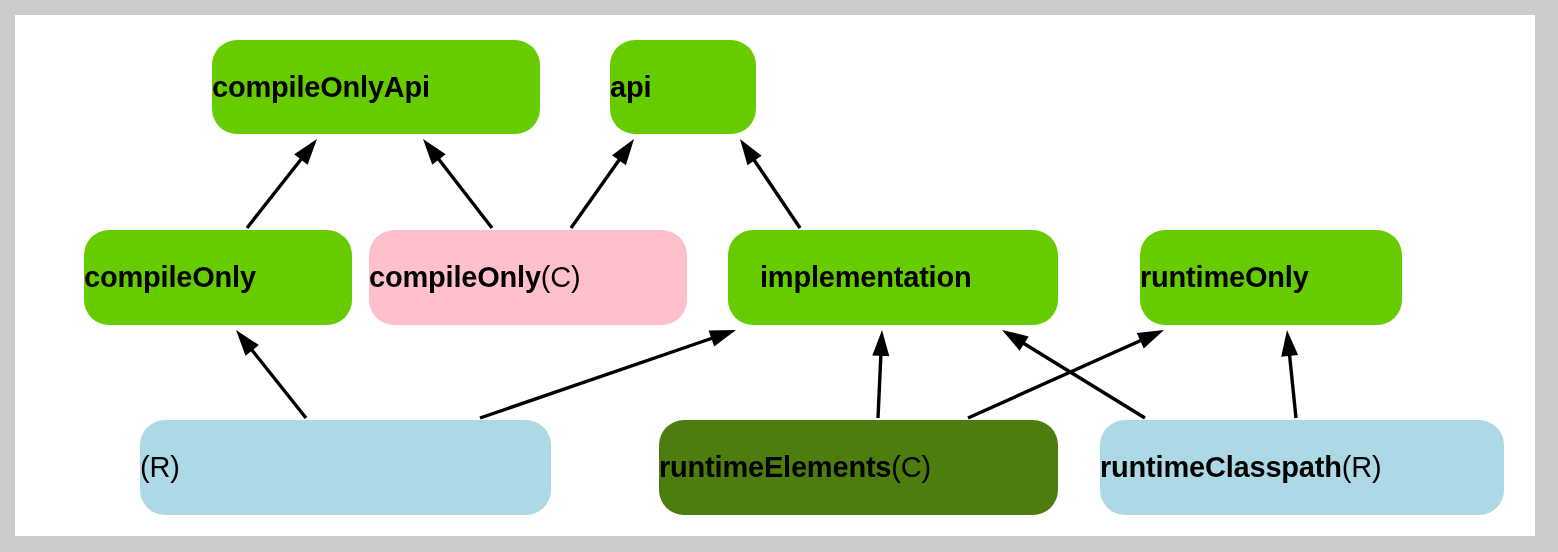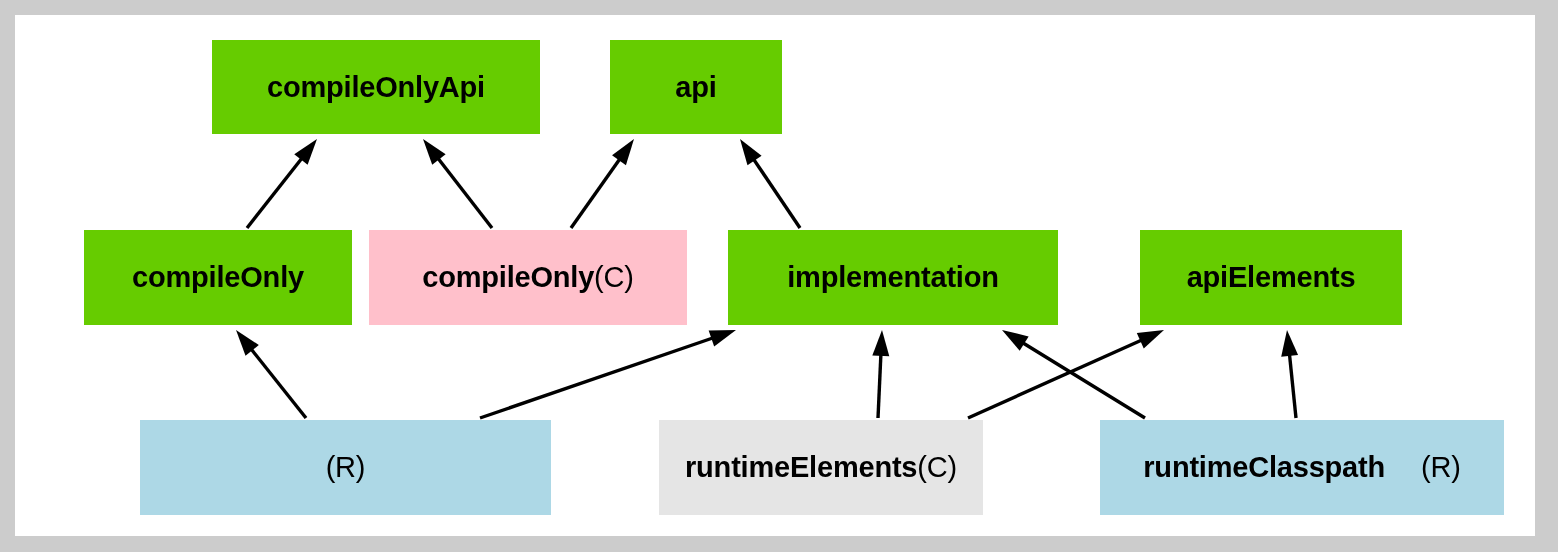--- a/index.html
+++ b/index.html
@@ -28,27 +28,27 @@
     left: 0;
     top: 0;
     width: 1558px;
     height: 552px;
     pointer-events: none;
   }
   .node {
     position: absolute;
     display: flex;
     align-items: center;
-    justify-content: center;
     box-sizing: border-box;
     color: #000000;
     font-size: 29px;
     letter-spacing: -0.2px;
     white-space: nowrap;
     user-select: none;
+    border-radius: 25px;
   }
   .node .nm {
     font-weight: bold;
   }
   .node .sfx {
     font-weight: normal;
   }
 </style>
 </head>
 <body>
@@ -96,41 +96,41 @@
       <g>
         <line x1="1296" y1="418" x2="1289.0348403081991" y2="349.8962163468366" stroke="#000000" stroke-width="3.4"></line>
         <polygon points="1287,330 1298.1011843480644,355.0002741199029 1281.1894004532535,356.72988838187223" fill="#000000"></polygon>
       </g>
     </svg>
 
   <div id="node-layer">
       <div class="node" style="left: 212px; top: 40px; width: 328px; height: 94px; background: rgb(102, 204, 0);">
         <span class="nm">compileOnlyApi</span>
       </div>
-      <div class="node" style="left: 610px; top: 40px; width: 172px; height: 94px; background: rgb(102, 204, 0);">
+      <div class="node" style="left: 610px; top: 40px; width: 146px; height: 94px; background: rgb(102, 204, 0);">
         <span class="nm">api</span>
       </div>
       <div class="node" style="left: 60px; top: 230px; width: 268px; height: 95px; background: rgb(102, 204, 0); margin-left: 24px;">
         <span class="nm">compileOnly</span>
       </div>
       <div class="node" style="left: 369px; top: 230px; width: 318px; height: 95px; background: rgb(255, 192, 203);">
         <span class="nm">compileOnly</span>
         <span class="sfx">(C)</span>
       </div>
-      <div class="node" style="left: 728px; top: 230px; width: 330px; height: 95px; background: rgb(102, 204, 0);">
+      <div class="node" style="left: 728px; top: 230px; width: 330px; height: 95px; background: rgb(102, 204, 0); padding-left: 32px;">
         <span class="nm">implementation</span>
       </div>
       <div class="node" style="left: 1140px; top: 230px; width: 262px; height: 95px; background: rgb(102, 204, 0);">
-        <span class="nm">apiElements</span>
+        <span class="nm">runtimeOnly</span>
       </div>
       <div class="node" style="left: 140px; top: 420px; width: 411px; height: 95px; background: rgb(173, 216, 230);">
         <span class="sfx">(R)</span>
       </div>
-      <div class="node" style="left: 659px; top: 420px; width: 324px; height: 95px; background: #e5e5e5;">
+      <div class="node" style="left: 659px; top: 420px; width: 399px; height: 95px; background: #4d7c0f;">
         <span class="nm">runtimeElements</span>
         <span class="sfx">(C)</span>
       </div>
-      <div class="node" style="left: 1100px; top: 420px; width: 404px; height: 95px; background: rgb(173, 216, 230); gap: 36px;">
+      <div class="node" style="left: 1100px; top: 420px; width: 404px; height: 95px; background: rgb(173, 216, 230);">
         <span class="nm">runtimeClasspath</span>
         <span class="sfx">(R)</span>
       </div>
     </div>
 </div>
 
 </body></html>

